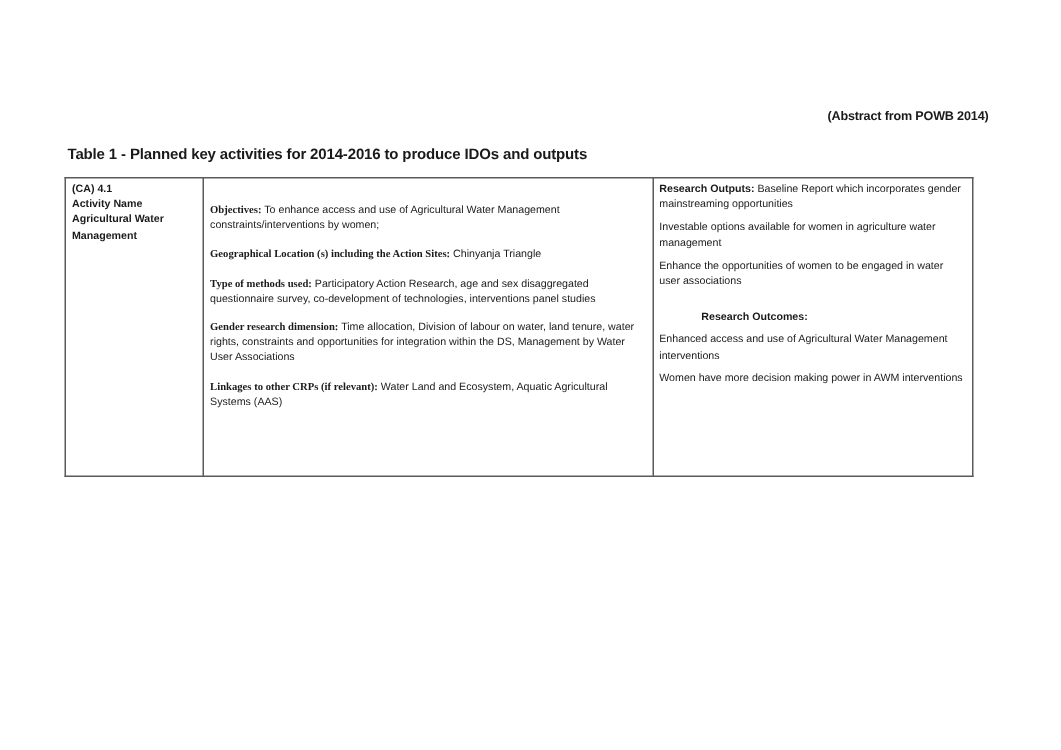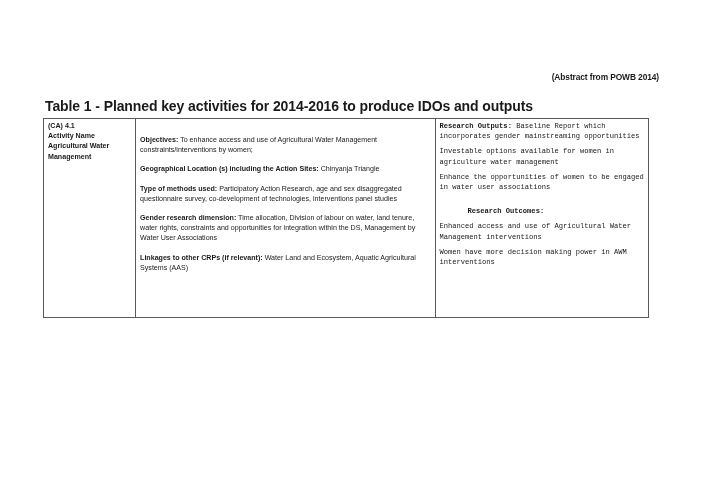--- a/index.html
+++ b/index.html
@@ -20,21 +20,21 @@
       top: 72px;
       right: 48px;
       font-size: 8.4px;
       font-weight: bold;
       letter-spacing: -0.1px;
     }
     .table-caption {
       position: absolute;
       top: 98px;
       left: 45px;
-      font-size: 14px;
+      font-size: 10px;
       font-weight: bold;
       letter-spacing: -0.1px;
     }
     .doc-table {
       position: absolute;
       top: 118px;
       left: 43px;
       width: 606px;
       height: 199px;
       border-collapse: collapse;
@@ -54,24 +54,23 @@
     .activity-line {
       font-weight: bold;
       display: block;
     }
     .mid-block {
       margin-top: 14px;
     }
     .para {
       margin: 0 0 9px 0;
     }
-    .para b { font-weight: bold; }
+    .para b { font-weight: bold; font-family: Liberation Serif, serif; }
     .right-para {
       margin: 0 0 5px 0;
-      font-family: Liberation Mono, monospace;
     }
     .right-heading-gap {
       margin-top: 14px;
       margin-left: 28px;
     }
   </style>
 </head>
 <body>
 
 <div class="abstract-note">(Abstract from POWB 2014)</div>

